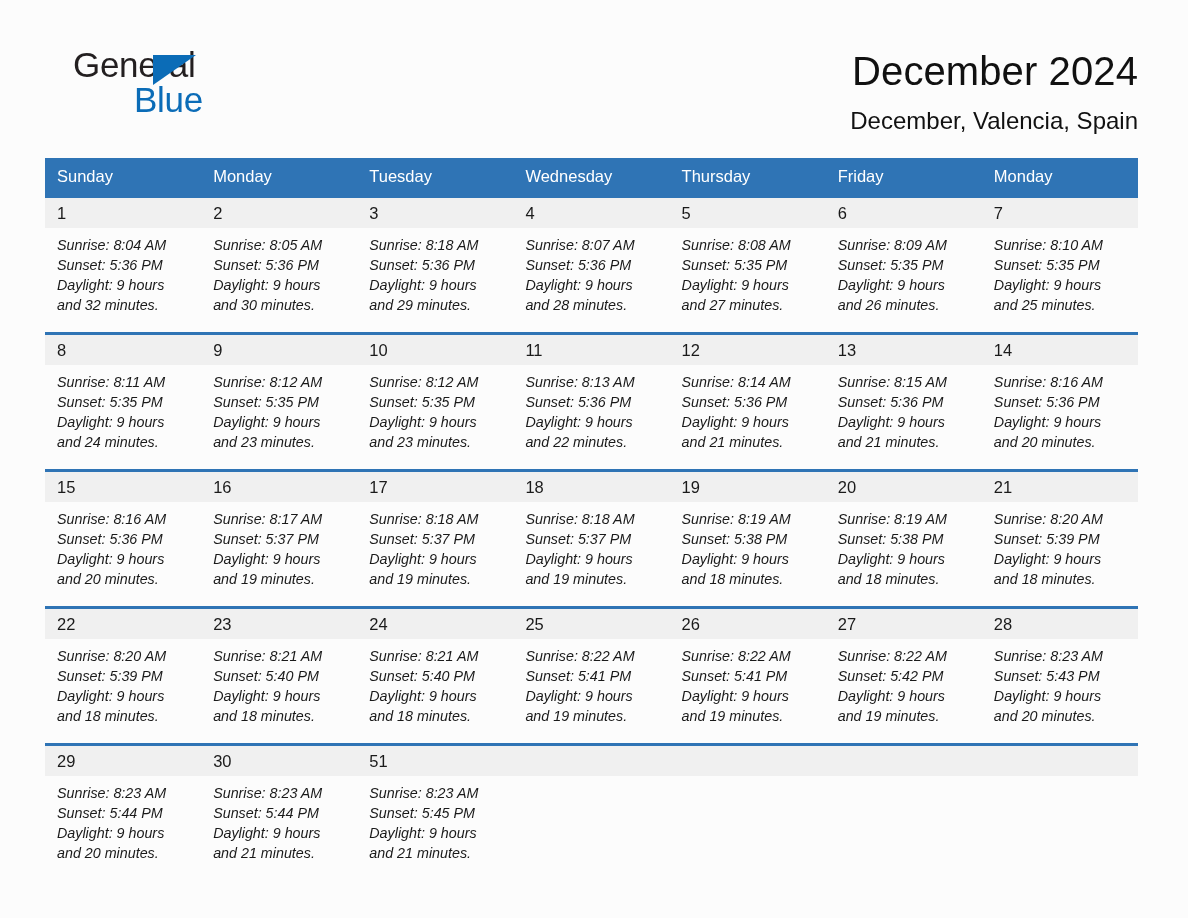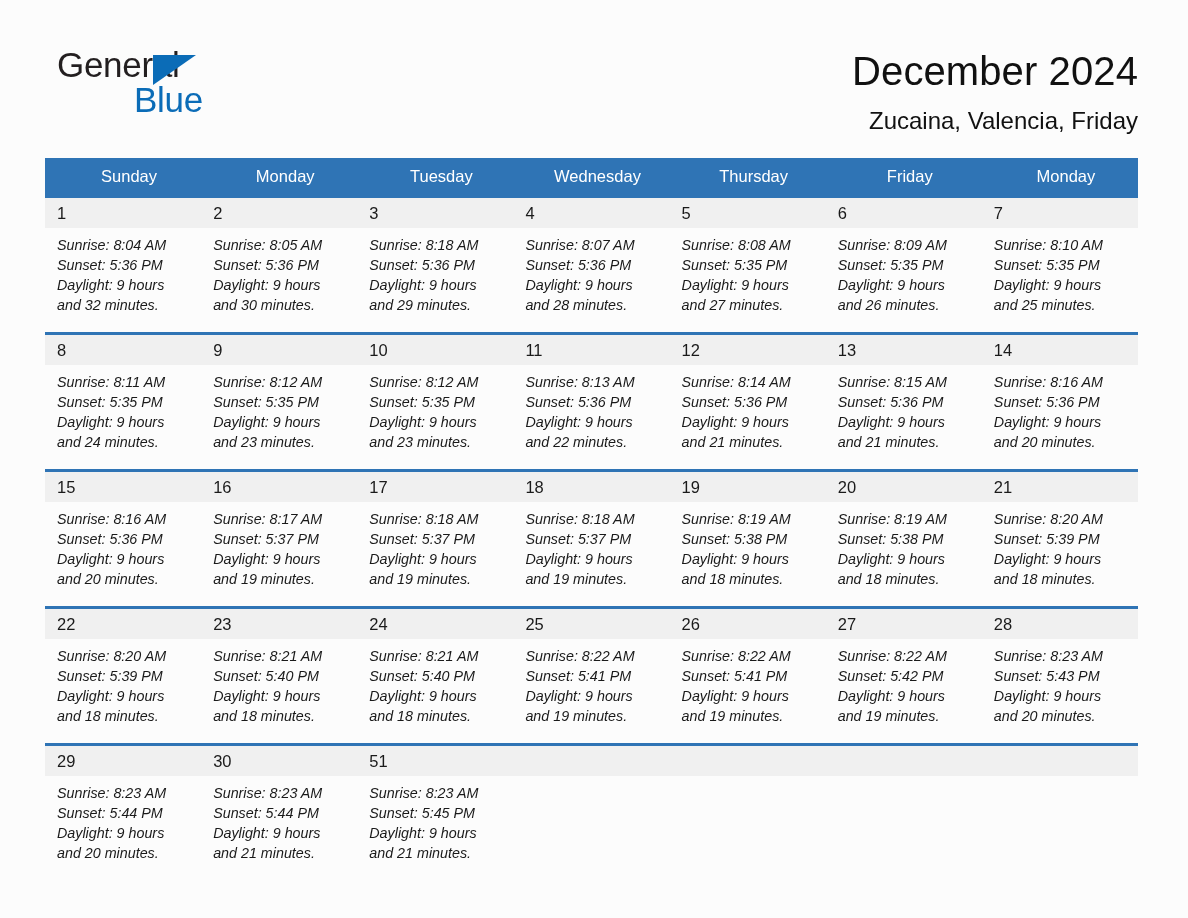--- a/index.html
+++ b/index.html
@@ -29,21 +29,21 @@
     padding: 47px 50px 0 57px;
   }
   .logo {
     position: relative;
     width: 200px;
     height: 78px;
     user-select: none;
   }
   .logo-general {
     position: absolute;
-    left: 0;
+    left: 16px;
     top: 0;
     font-size: 35px;
     letter-spacing: -0.3px;
     color: #231f20;
     line-height: 1;
   }
   .logo-tri {
     position: absolute;
     left: 96px;
     top: 8px;
@@ -83,21 +83,20 @@
   }
 
   
   .calendar {
     margin: 24px 50px 0 45px;
     width: 1093px;
   }
   .dow-row {
     display: flex;
     background: #2f74b5;
-    text-align: center;
   }
   .dow {
     flex: 1 1 0;
     min-width: 0;
     color: #ffffff;
     font-size: 16.5px;
     padding: 9px 0 10px 12px;
     box-sizing: border-box;
     line-height: 1.1;
   }
@@ -147,21 +146,21 @@
   <div class="top">
 
     <div class="logo">
       <span class="logo-general">General</span>
       <span class="logo-tri"></span>
       <span class="logo-blue">Blue</span>
     </div>
 
     <div class="titlebox">
       <h1 class="cal-title">December 2024</h1>
-      <div class="cal-subtitle">Zucaina, Valencia, Friday</div>
+      <div class="cal-subtitle">December, Valencia, Spain</div>
     </div>
 
   </div>
 
   <div class="calendar">
 
     <div class="dow-row">
       <div class="dow">Sunday</div>
       <div class="dow">Monday</div>
       <div class="dow">Tuesday</div>

